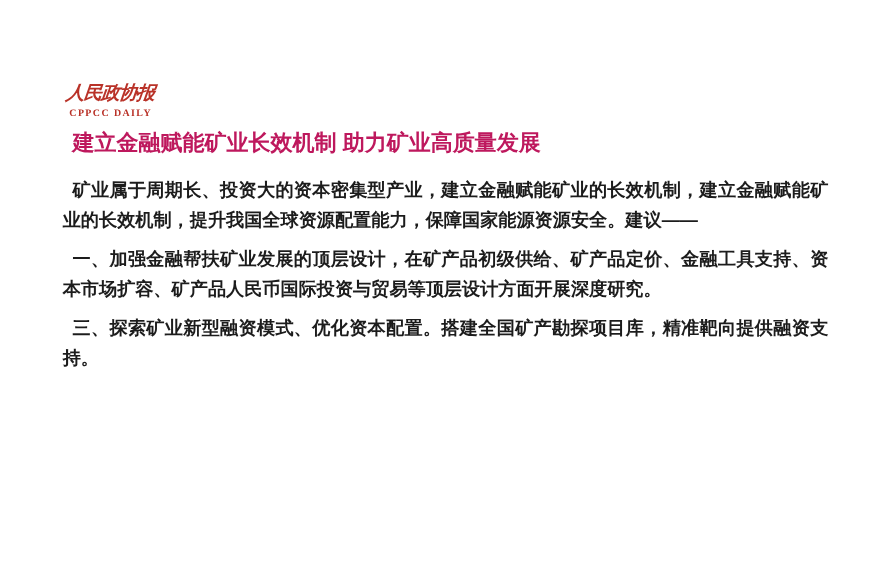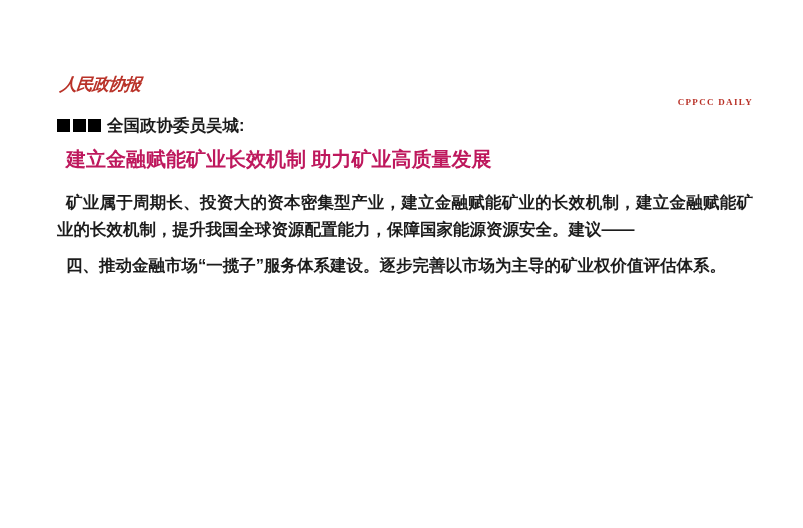--- a/index.html
+++ b/index.html
@@ -43,21 +43,20 @@
   }
   .logo-en {
     font-family: "Liberation Serif", "DejaVu Serif", serif;
     font-weight: 700;
     font-size: 9px;
     line-height: 11px;
     letter-spacing: 1.3px;
     color: #b93228;
     margin: 1px 0 4px 4px;
     white-space: nowrap;
-    text-align: right;
   }
   
   .byline {
     display: flex;
     align-items: center;
     height: 24px;
     margin-top: 5px;
     font-size: 16.5px;
     font-weight: 700;
     line-height: 24px;
@@ -97,26 +96,21 @@
 <body>
 
 <div class="page">
   <div class="content">
 
     <div class="masthead">
       <div class="logo-cn">人民政协报</div>
       <div class="logo-en">CPPCC DAILY</div>
     </div>
 
-    <div class="byline">
-      <span class="sq"></span>
-      <span class="sq"></span>
-      <span class="sq last"></span>
-      <span class="byline-text">全国政协委员吴城:</span>
-    </div>
 
     <h1 class="title">建立金融赋能矿业长效机制 助力矿业高质量发展</h1>
 
     <p class="para">矿业属于周期长、投资大的资本密集型产业，建立金融赋能矿业的长效机制，建立金融赋能矿业的长效机制，提升我国全球资源配置能力，保障国家能源资源安全。建议——</p>
-    <p class="para">四、推动金融市场“一揽子”服务体系建设。逐步完善以市场为主导的矿业权价值评估体系。</p>
+    <p class="para">一、加强金融帮扶矿业发展的顶层设计，在矿产品初级供给、矿产品定价、金融工具支持、资本市场扩容、矿产品人民币国际投资与贸易等顶层设计方面开展深度研究。</p>
+    <p class="para">三、探索矿业新型融资模式、优化资本配置。搭建全国矿产勘探项目库，精准靶向提供融资支持。</p>
 
   </div>
 </div>
 
 </body></html>

